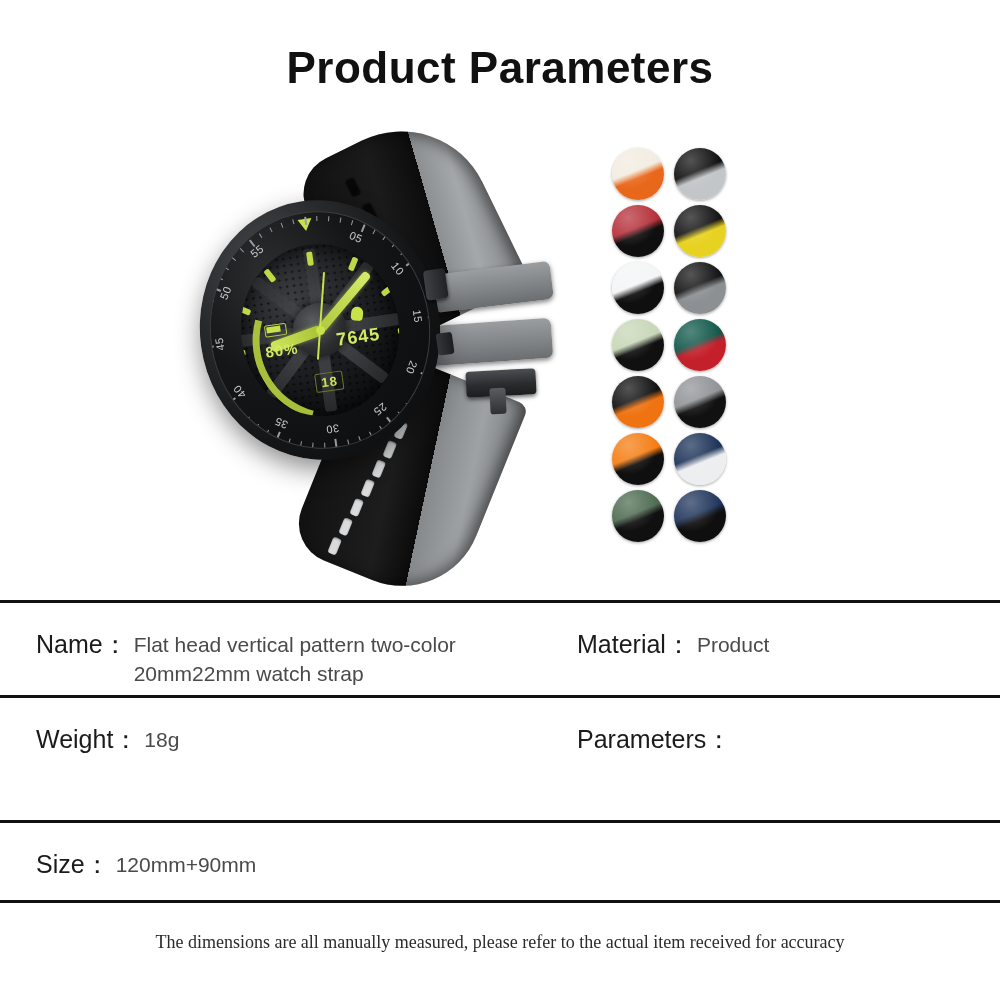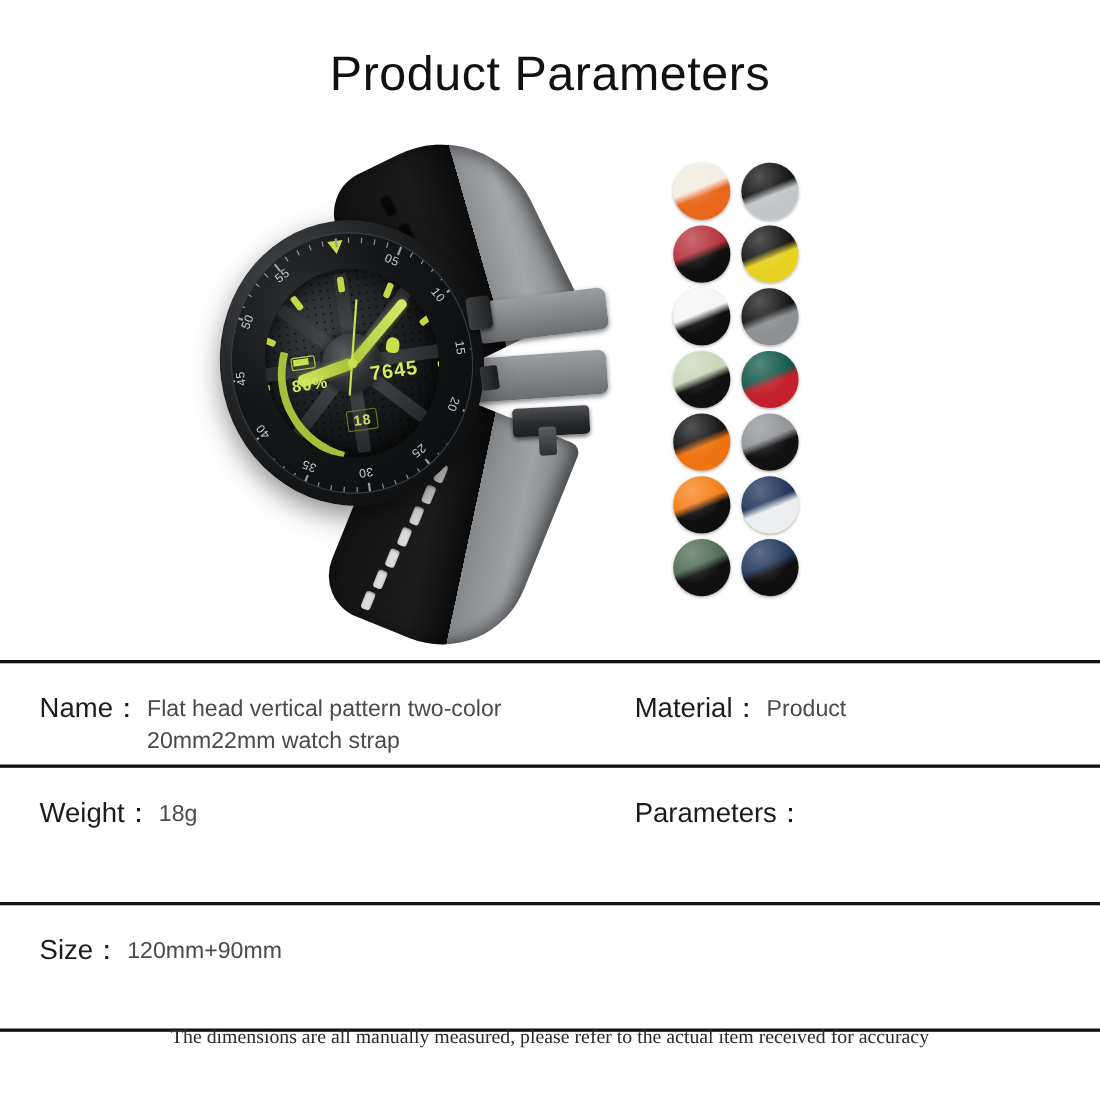--- a/index.html
+++ b/index.html
@@ -17,21 +17,21 @@
   }
 
   
   #page-title {
     position: absolute;
     top: 44px;
     left: 0;
     width: 1000px;
     text-align: center;
     font-size: 44px;
-    font-weight: 400;
+    font-weight: 700;
     letter-spacing: 0.5px;
     color: #111111;
     line-height: 1.1;
   }
 
   
   #hero {
     position: absolute;
     top: 130px;
     left: 0;
@@ -385,21 +385,21 @@
     height: 3px;
     background: #111111;
     width: 1000px;
   }
   .spec-row {
     position: relative;
     display: flex;
   }
   #row-1 { height: 92px; }
   #row-2 { height: 122px; }
-  #row-3 { height: 112px; text-align: right; }
+  #row-3 { height: 77px; text-align: right; }
   .cell {
     display: flex;
     align-items: flex-start;
     padding-top: 26px;
     box-sizing: border-box;
   }
   .cell-left  { width: 555px; padding-left: 36px; }
   .cell-right { width: 445px; padding-left: 22px; }
   .spec-label {
     font-size: 25px;

